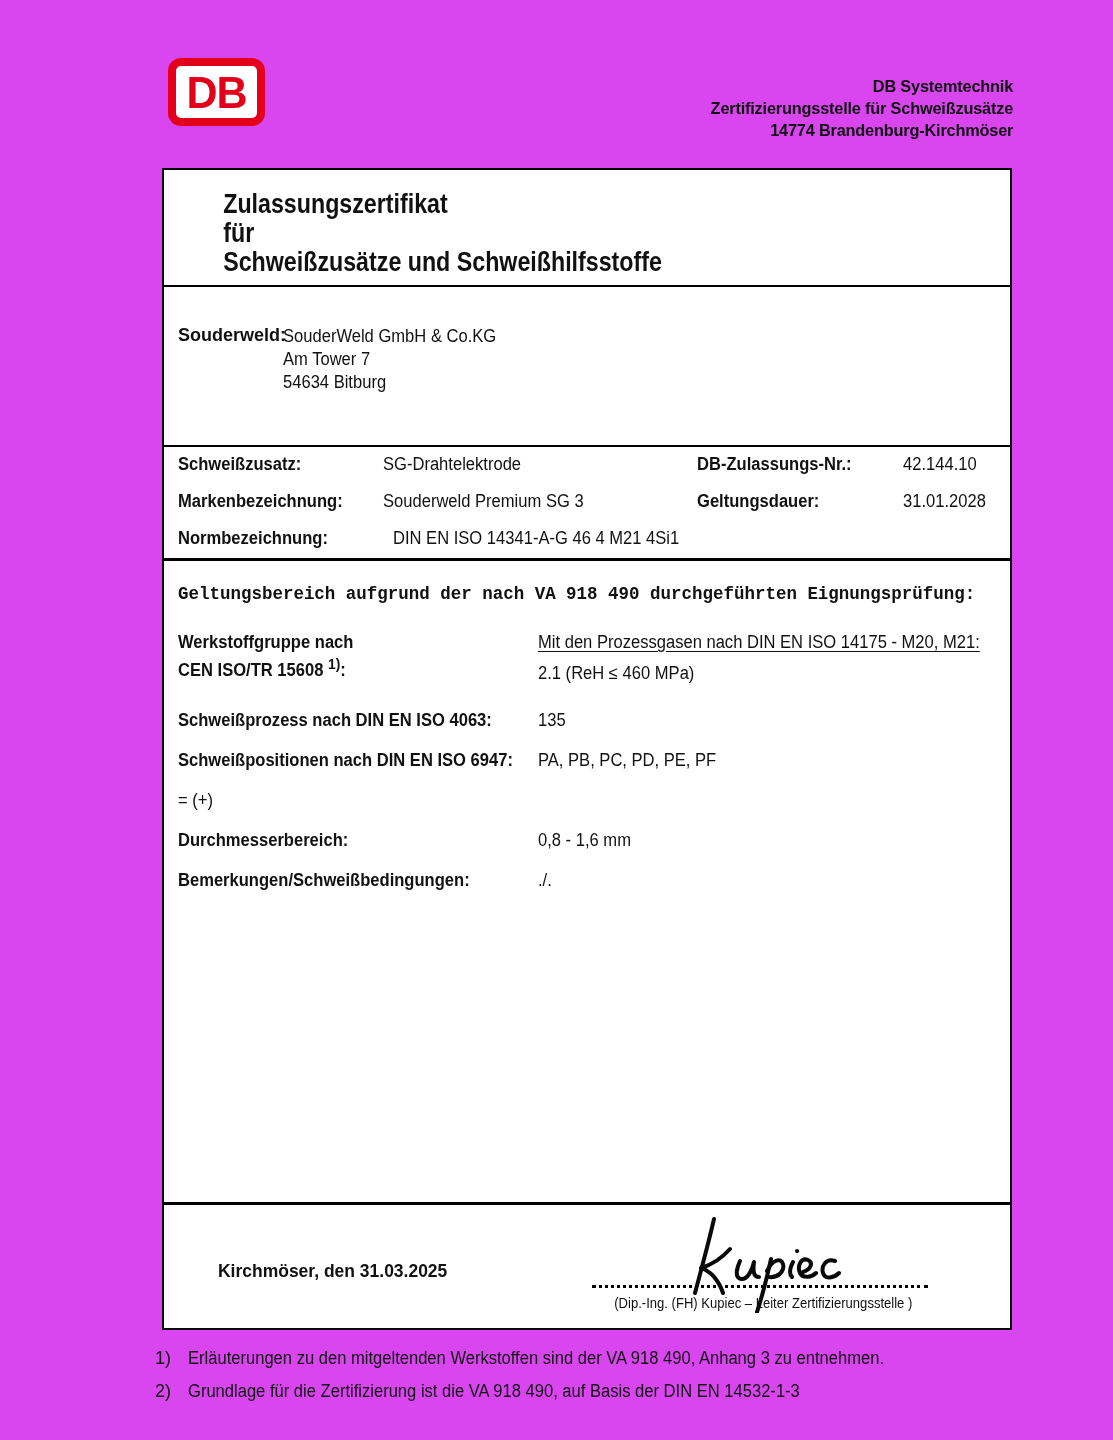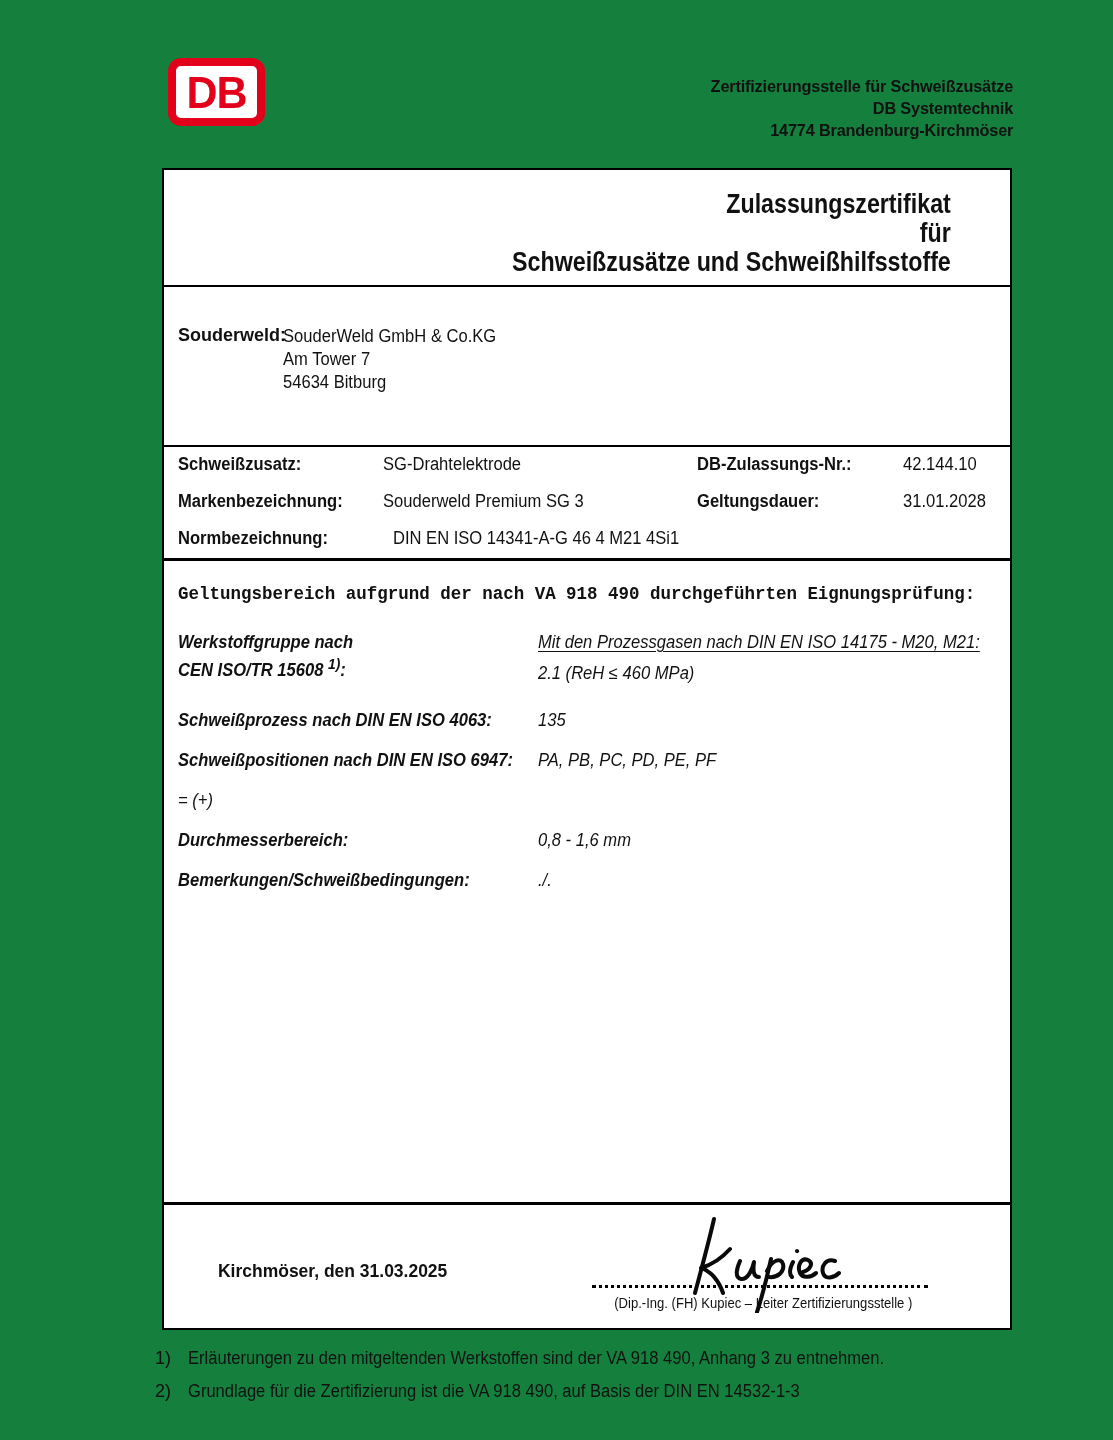--- a/index.html
+++ b/index.html
@@ -1,20 +1,20 @@
 <!DOCTYPE html>
 <html><head>
 <meta charset="utf-8">
 <style>
   * { margin:0; padding:0; box-sizing:border-box; }
   html,body { background:#ffffff; }
   .page {
     position:relative;
     width:1113px; height:1440px;
-    background:#15803d;
+    background:#d946ef;
     font-family:"Liberation Sans", sans-serif;
     color:#111;
     overflow:hidden;
   }
   
   .db-logo {
     position:absolute; left:168px; top:58px;
     width:97px; height:68px;
     border:8px solid #e2001a; border-radius:13px;
     background:#fff;
@@ -30,42 +30,42 @@
     letter-spacing:-0.2px;
   }
   
   .cert-box {
     position:absolute; left:162px; top:168px;
     width:850px; height:1162px;
     border:2px solid #000;
     background:#fff;
   }
   .sec { border-bottom:2px solid #000; }
-  .sec-title { height:117px; padding-top:20px; text-align:right; }
+  .sec-title { height:117px; padding-top:20px; text-align:left; }
   .title-line {
     display:block; font-weight:bold; font-size:27px; line-height:29px;
     transform:scaleX(0.86); transform-origin:50% 50%; white-space:nowrap;
   }
   .sec-manu { height:160px; padding:38px 0 0 14px; display:flex; }
   .manu-label { font-weight:bold; font-size:18px; width:105px; flex-shrink:0; }
   .manu-addr { font-size:18px; line-height:23px;text-decoration:underline; }
   .sec-details {
     height:114px; border-bottom-width:3px;
     padding:6px 2px 0 14px;
     display:grid; grid-template-columns:205px 314px 206px 1fr;
     grid-auto-rows:37px; align-items:start; font-size:18px;
   }
   .sec-details .cell { padding-top:1px; }
   .lblb { font-weight:bold; }
   .cx  { display:inline-block; transform:scaleX(0.92); transform-origin:0 50%; white-space:nowrap; }
   .cxr { display:inline-block; transform:scaleX(0.96); transform-origin:100% 50%; white-space:nowrap; }
   .span3 { grid-column:2 / 5;margin-left:10px; }
   .sec-scope { height:644px; border-bottom-width:3px; padding:22px 0 0 14px; font-size:18px; }
   .scope-heading { font-weight:bold; font-size:19px; margin-bottom:26px;font-family:Liberation Mono, monospace; }
-  .scope-grid { display:flex;font-style:italic; }
+  .scope-grid { display:flex; }
   .scope-lbl { width:360px; flex-shrink:0; font-weight:bold; line-height:22px; }
   .scope-val { line-height:22px; }
   .werkstoff { margin-bottom:25px; }
   .uline { text-decoration:underline; text-underline-offset:3px; }
   .vline2 { margin-top:9px; }
   .scope-row { margin-bottom:18px; }
   .sec-sign { height:123px; border-bottom:none; position:relative; }
   .place-date { position:absolute; left:14px; top:55px; font-weight:bold; font-size:19px;margin-left:40px; }
   .sig-block { position:absolute; left:428px; top:0; width:336px; }
   .sig-dotline { position:absolute; left:0; top:80px; width:336px; border-bottom:3px dotted #000; }
@@ -86,22 +86,22 @@
 </style>
 </head>
 <body>
 
 <div class="page">
 
   <div class="db-logo">
     <span>DB</span>
   </div>
   <div class="org-block">
+    <div><span class="cxr">DB Systemtechnik</span></div>
     <div><span class="cxr">Zertifizierungsstelle für Schweißzusätze</span></div>
-    <div><span class="cxr">DB Systemtechnik</span></div>
     <div><span class="cxr">14774 Brandenburg-Kirchmöser</span></div>
   </div>
 
   <div class="cert-box">
 
     <section class="sec sec-title">
       <span class="title-line">Zulassungszertifikat</span>
       <span class="title-line">für</span>
       <span class="title-line">Schweißzusätze und Schweißhilfsstoffe</span>
     </section>

